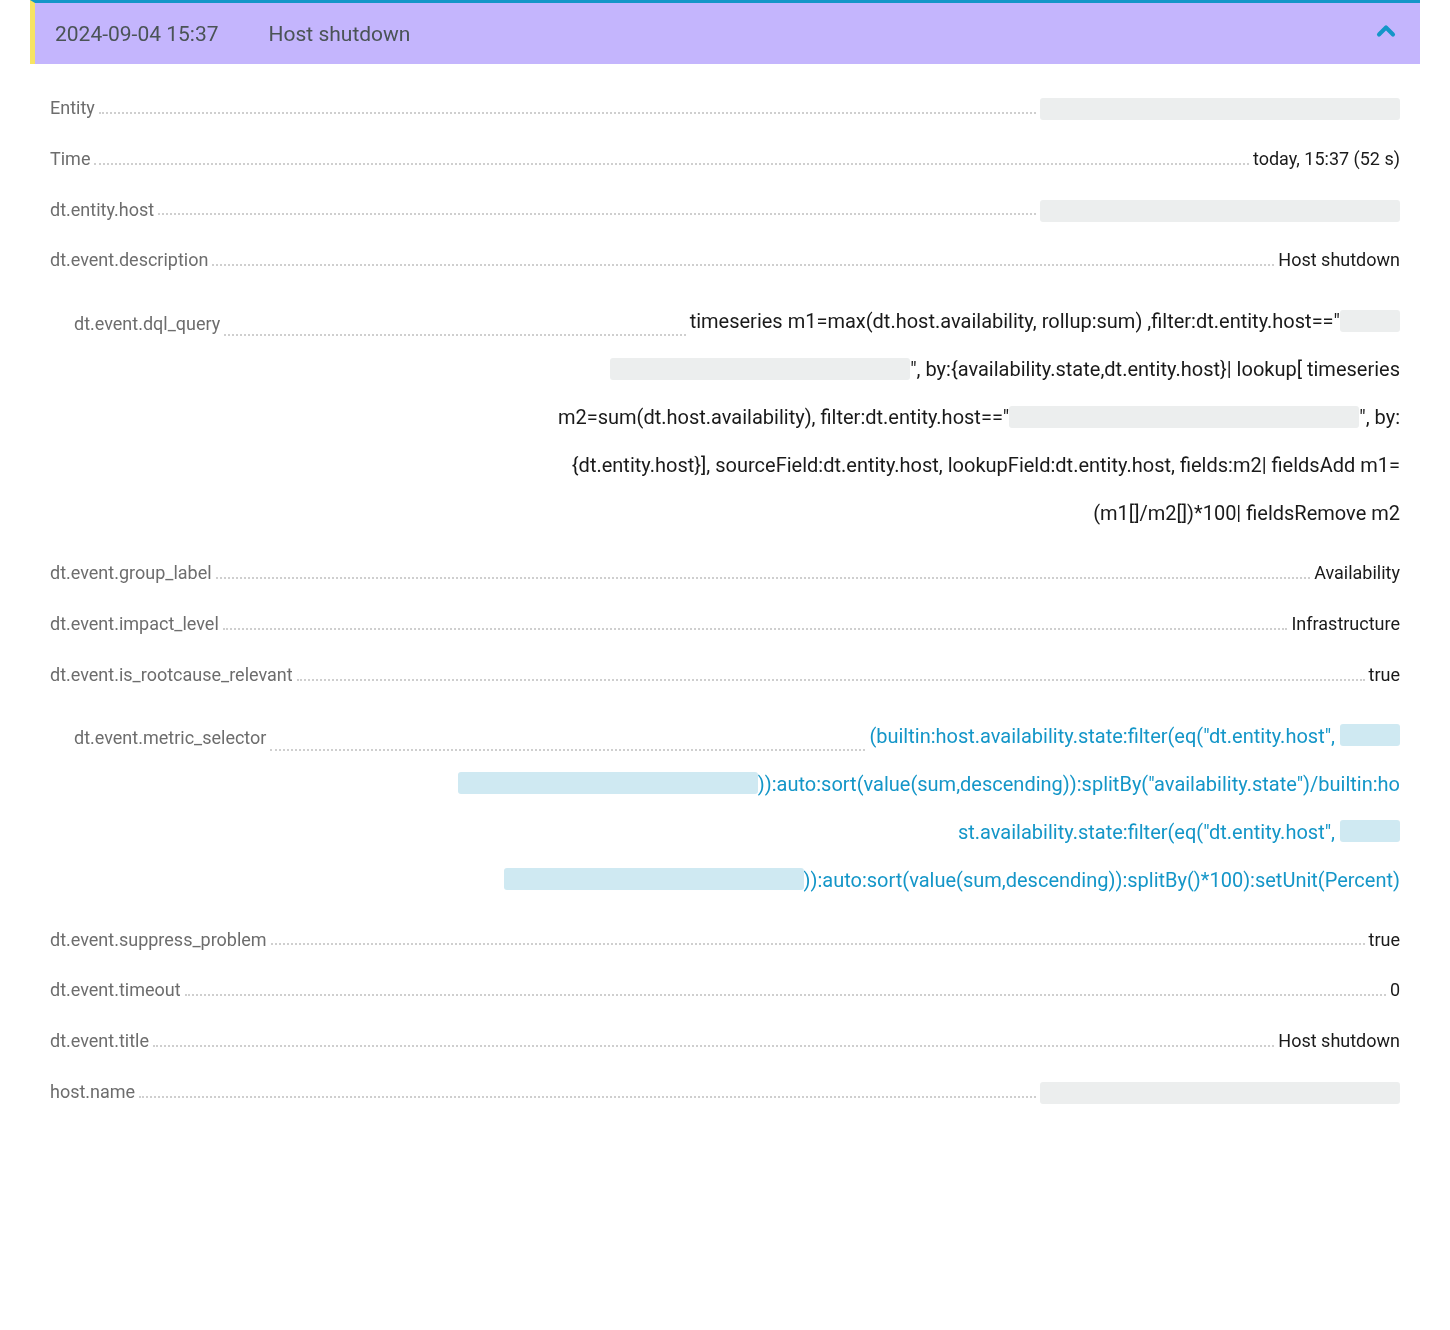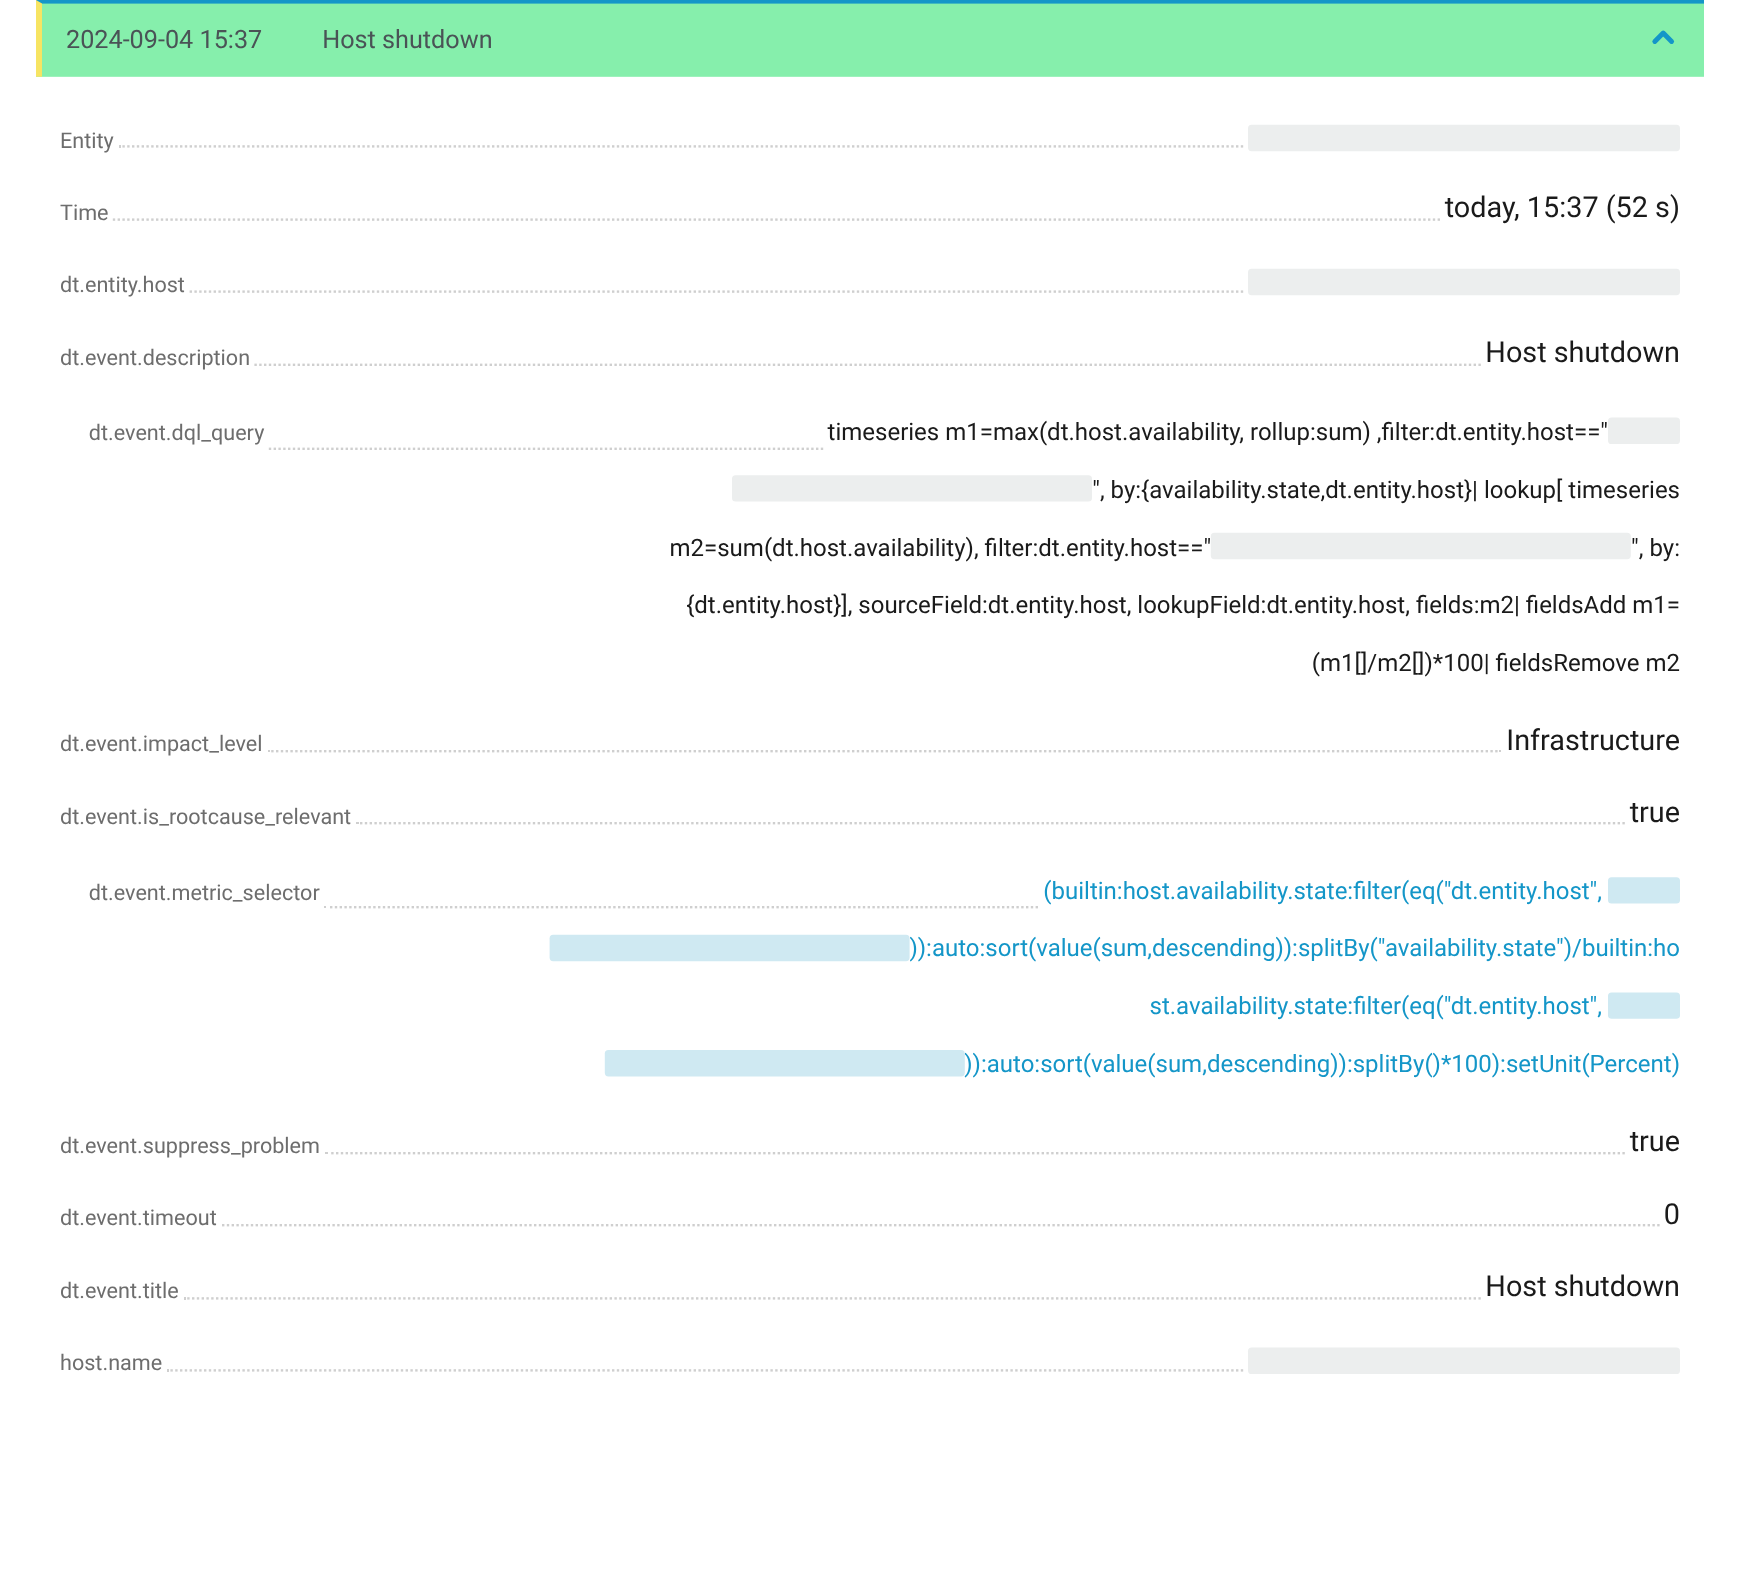--- a/index.html
+++ b/index.html
@@ -8,21 +8,21 @@
     padding: 0;
   }
   body {
     font-family: -apple-system, BlinkMacSystemFont, "Segoe UI", Roboto, Helvetica, Arial, sans-serif;
     background: #fff;
     padding: 0 30px 30px 30px;
     font-size: 18px;
     color: #1a1a1a;
   }
   .header-bar {
-    background: #86efac;
+    background: #c4b5fd;
     border-top: 3px solid #1496c8;
     border-left: 5px solid #f7e463;
     display: flex;
     align-items: center;
     padding: 14px 20px;
     position: relative;
     font-size: 21px;
     color: #4a5356;
   }
   .header-timestamp {
@@ -57,21 +57,21 @@
     flex: 1;
     border-bottom: 2px dotted #cfcfcf;
     margin: 0 4px 6px 4px;
     height: 2px;
     position: relative;
     top: -3px;
   }
   .row-value {
     color: #1a1a1a;
     text-align: center;
-    font-size: 24px;
+    font-size: 18px;
   }
   .redacted-box {
     display: inline-block;
     background: #eceeee;
     border-radius: 3px;
     height: 22px;
     vertical-align: middle;
   }
   .redacted-wide {
     width: 360px;
@@ -167,20 +167,25 @@
       <span class="row-label">dt.event.dql_query</span>
       <span class="dots"></span>
       <span class="first-content"><span>timeseries m1=max(dt.host.availability, rollup:sum) ,filter:dt.entity.host=="</span><span class="redacted-inline"></span></span>
     </div>
     <div class="cont"><span class="redacted-inline redacted-inline-med" style="width:300px"></span><span>", by:{availability.state,dt.entity.host}| lookup[ timeseries</span></div>
     <div class="cont"><span>m2=sum(dt.host.availability), filter:dt.entity.host=="</span><span class="redacted-inline redacted-inline-med"></span><span>", by:</span></div>
     <div class="cont">{dt.entity.host}], sourceField:dt.entity.host, lookupField:dt.entity.host, fields:m2| fieldsAdd m1=</div>
     <div class="cont">(m1[]/m2[])*100| fieldsRemove m2</div>
   </div>
 
+  <div class="row">
+    <span class="row-label">dt.event.group_label</span>
+    <span class="dots"></span>
+    <span class="row-value">Availability</span>
+  </div>
 
   <div class="row">
     <span class="row-label">dt.event.impact_level</span>
     <span class="dots"></span>
     <span class="row-value">Infrastructure</span>
   </div>
 
   <div class="row">
     <span class="row-label">dt.event.is_rootcause_relevant</span>
     <span class="dots"></span>

